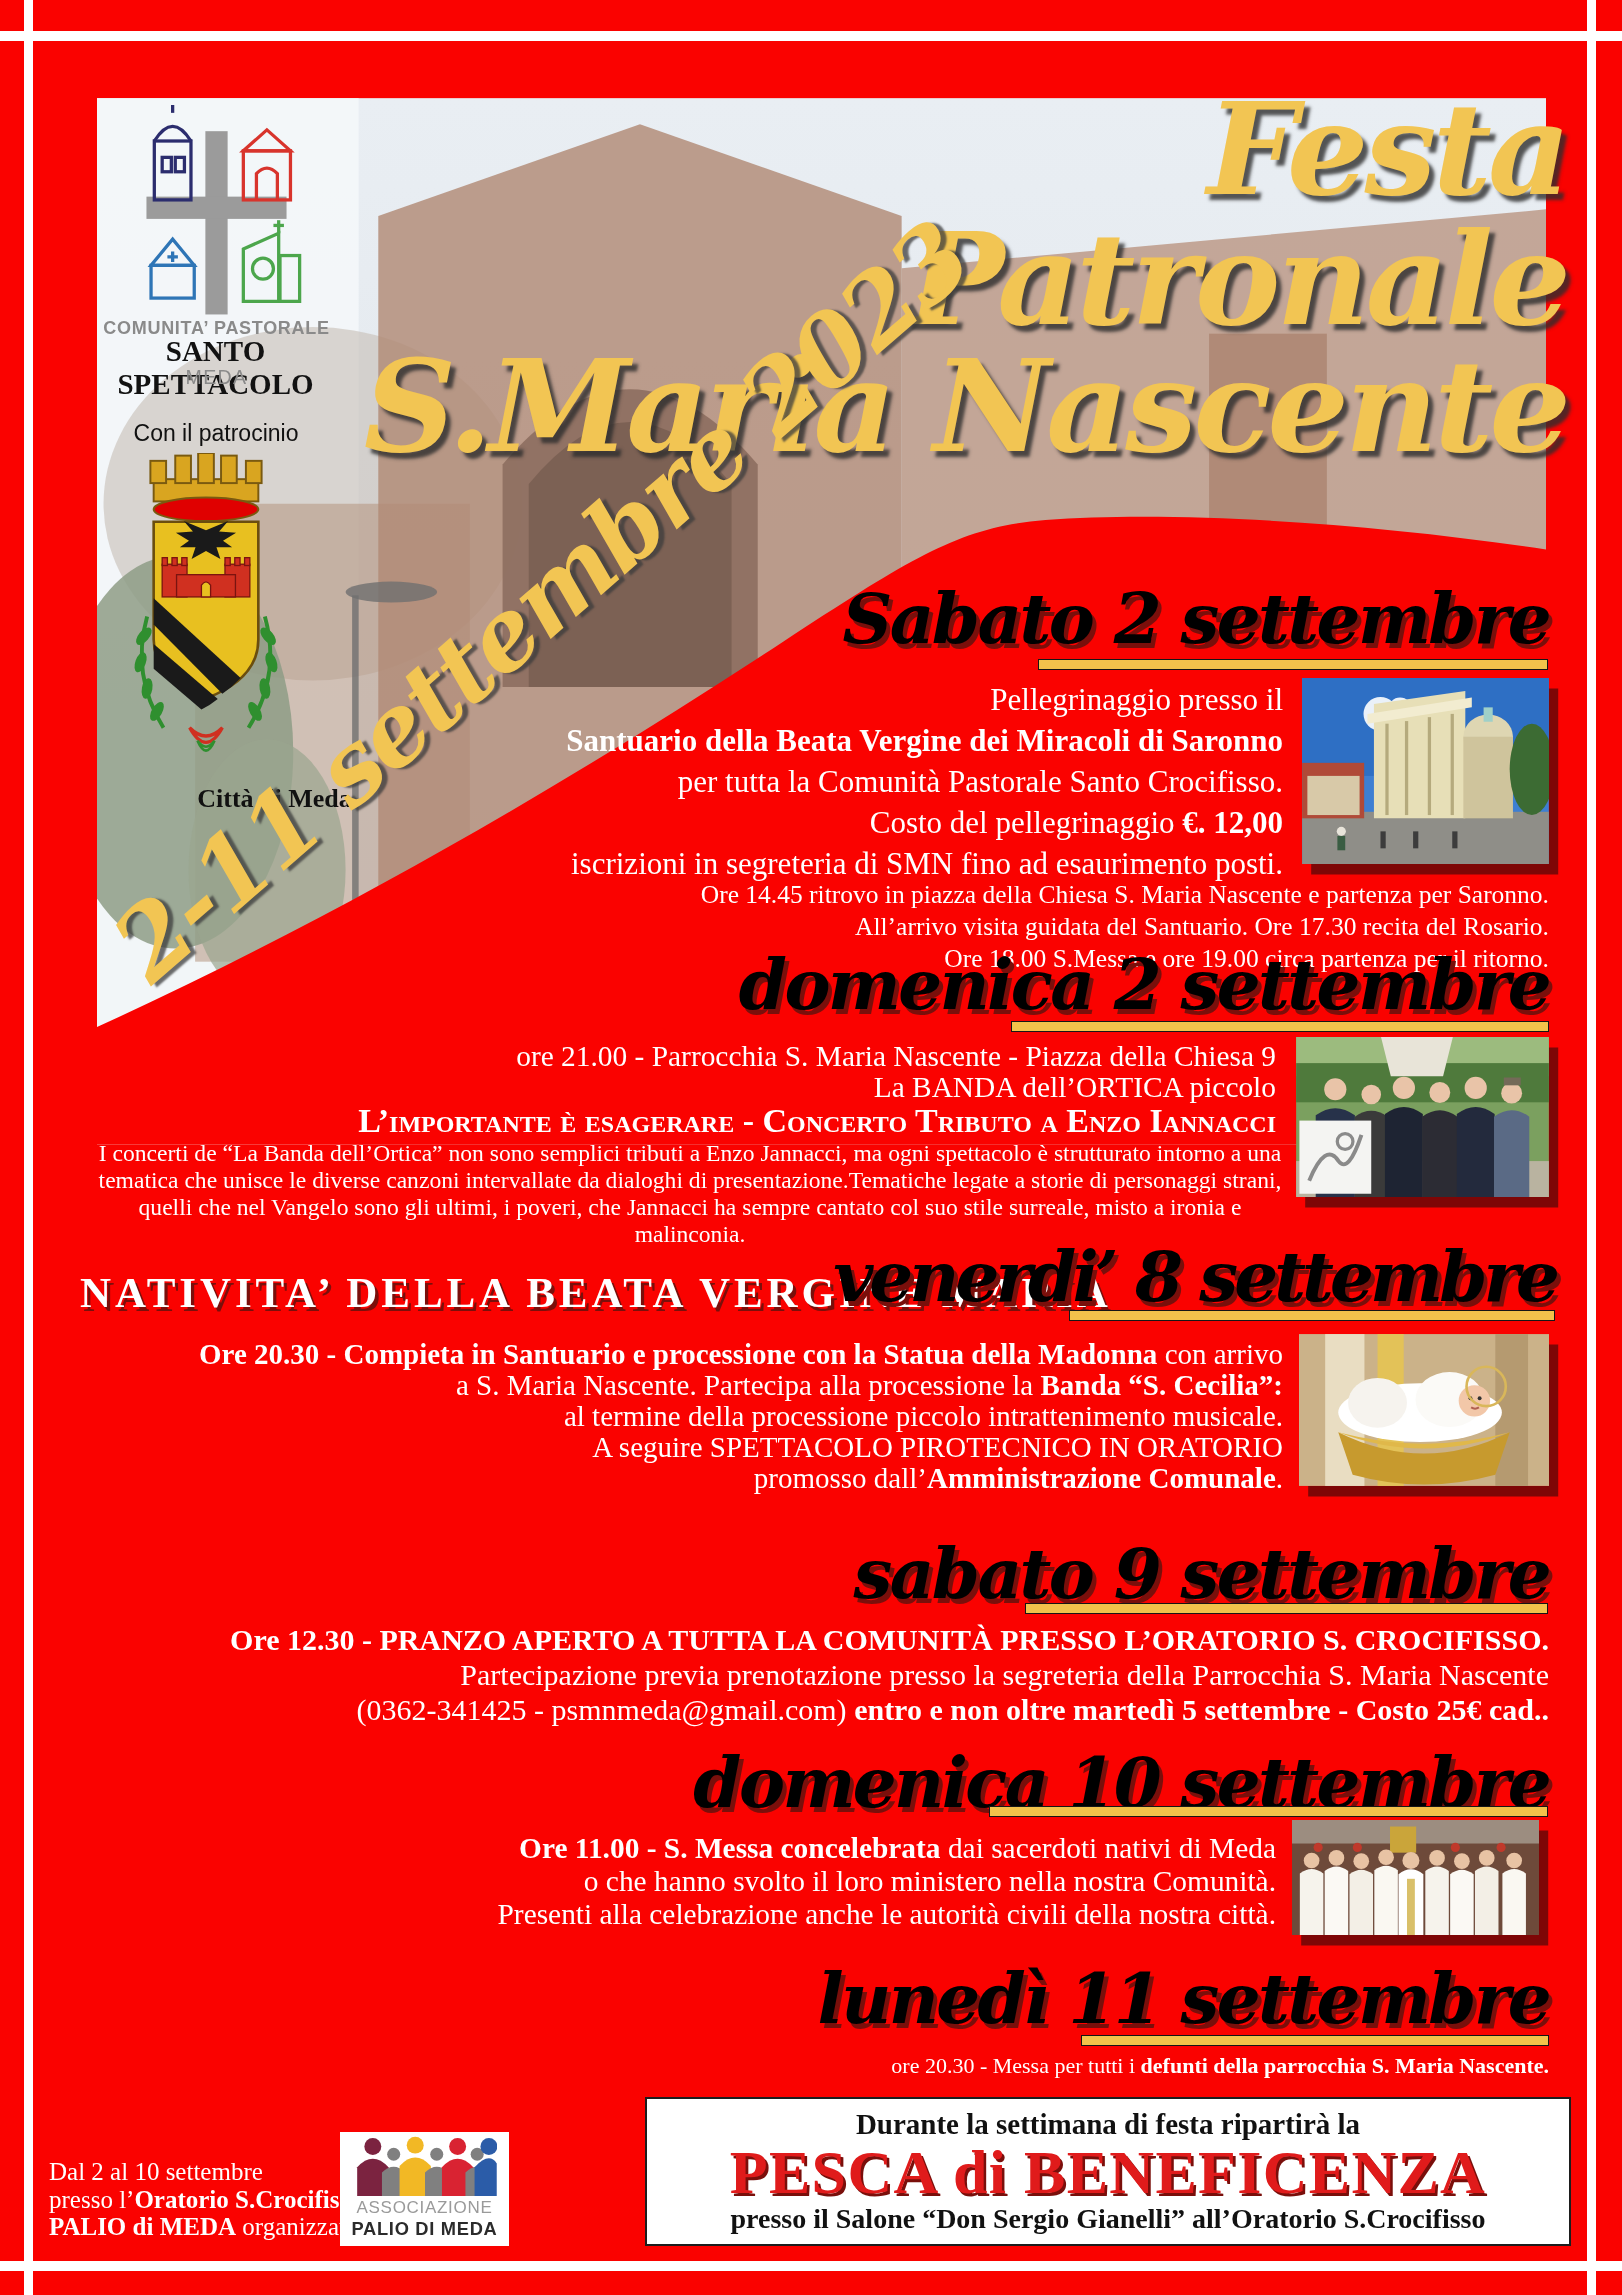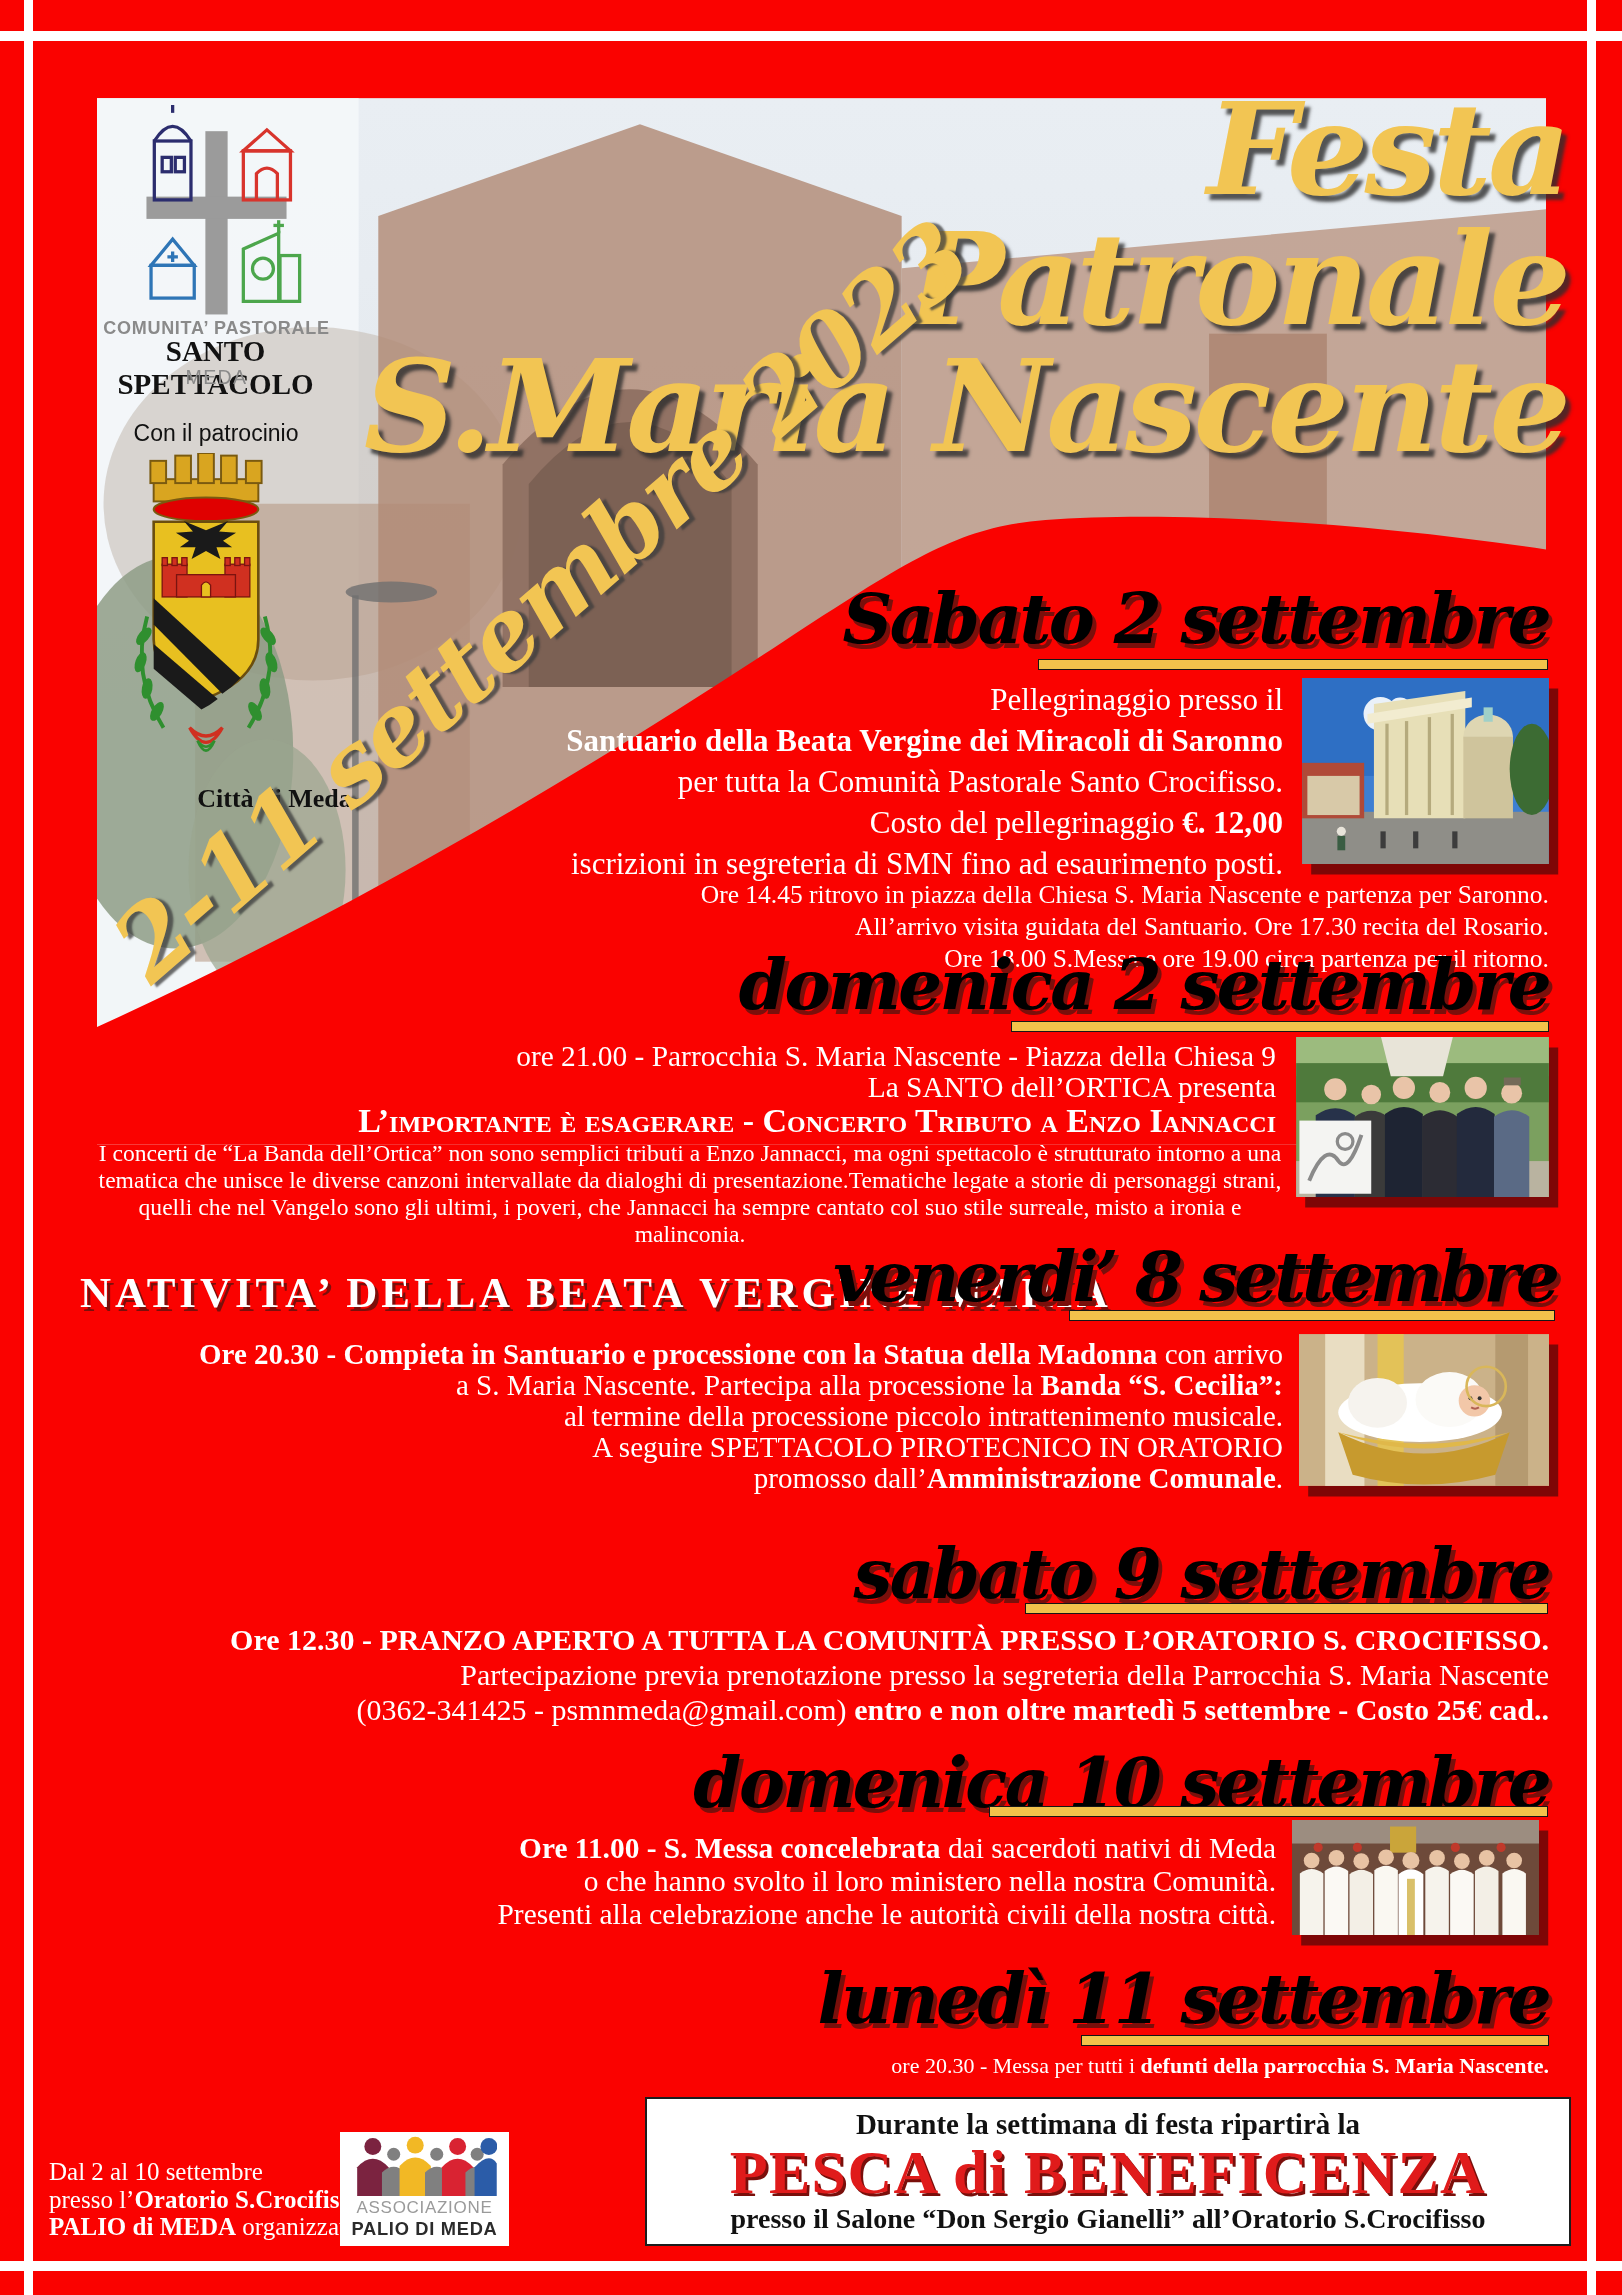--- a/index.html
+++ b/index.html
@@ -283,21 +283,21 @@
     </g>
 
     <rect x="5" y="128" width="110" height="112" fill="#f4f4f2"></rect>
     <path d="M20,220 q25,-60 45,-30 q15,20 35,-40" stroke="#8a8a8a" stroke-width="6" fill="none"></path>
     <circle cx="75" cy="160" r="12" fill="none" stroke="#8a8a8a" stroke-width="5"></circle>
   </svg>
 </div>
 
 <div class="abs right-block" style="right:347px;top:1040px;">
   <div class="wtext" style="font-size:29.4px;line-height:33px;">ore 21.00 - Parrocchia S. Maria Nascente - Piazza della Chiesa 9</div>
-  <div class="wtext" style="font-size:29.4px;line-height:29px;">La SANTO dell’ORTICA presenta</div>
+  <div class="wtext" style="font-size:29.4px;line-height:29px;">La BANDA dell’ORTICA piccolo</div>
   <div class="wtext smallcaps" style="font-size:34px;line-height:37px;">L’importante è esagerare - Concerto Tributo a Enzo Iannacci</div>
 </div>
 
 <div class="abs" style="left:98px;top:1140px;width:1184px;font-size:23.6px;line-height:27px;color:#ffffff;text-align:center;">I concerti de “La Banda dell’Ortica” non sono semplici tributi a Enzo Jannacci, ma ogni spettacolo è strutturato intorno a una tematica che unisce le diverse canzoni intervallate da dialoghi di presentazione.Tematiche legate a storie di personaggi strani, quelli che nel Vangelo sono gli ultimi, i poveri, che Jannacci ha sempre cantato col suo stile surreale, misto a ironia e malinconia.</div>
 
 <div class="abs kicker" style="left:80px;top:1268px;">NATIVITA’ DELLA BEATA VERGINE MARIA</div>
 <div class="abs script heading" style="right:67px;top:1242px;letter-spacing:-3.9px;">venerdi’ 8 settembre</div>
 <div class="bar" style="left:1069px;top:1310px;width:486px;"></div>
 
 <div class="abs photo-shadow" style="left:1299px;top:1334px;width:250px;height:152px;">

